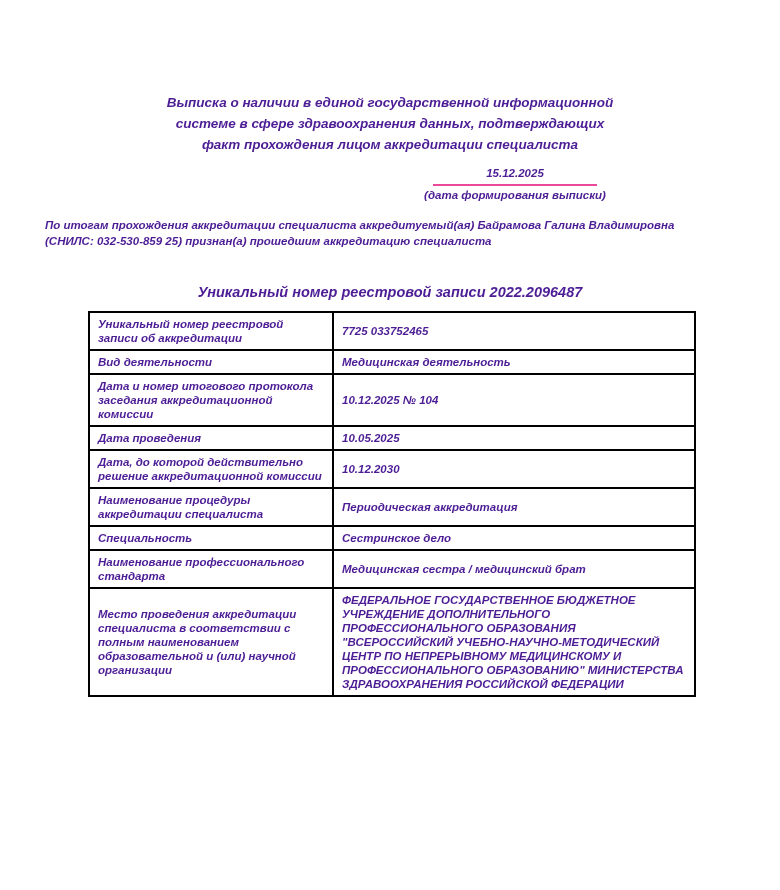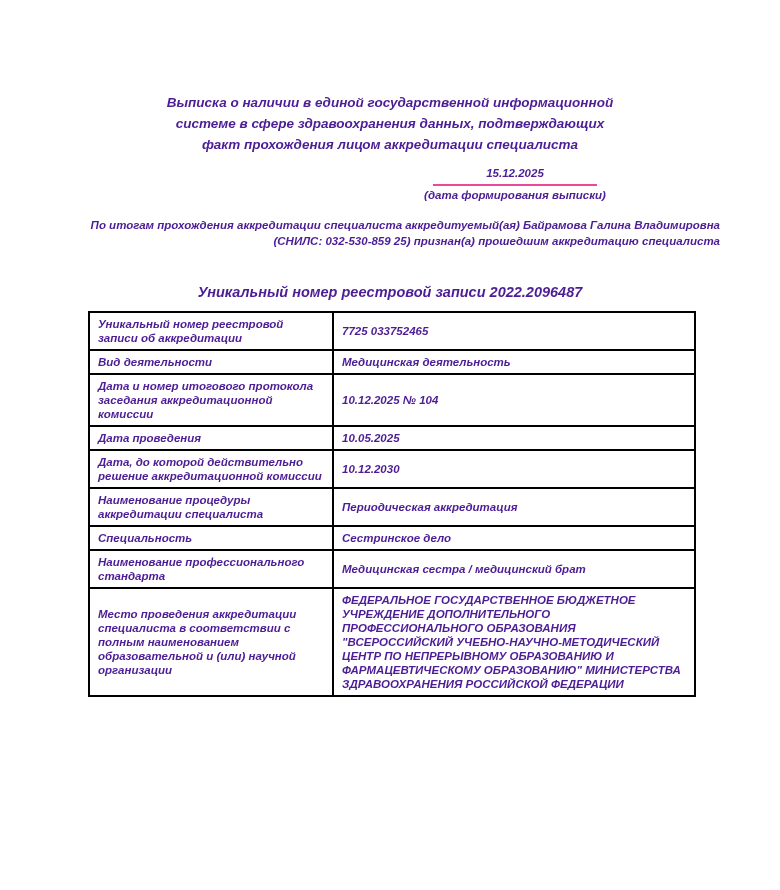--- a/index.html
+++ b/index.html
@@ -44,26 +44,26 @@
     padding-bottom: 4px;
     border-bottom: 2px solid #ec4899;
   }
   .date-caption {
     margin-top: 2px;
     white-space: nowrap;
   }
   .intro {
     position: absolute;
     top: 217px;
-    left: 60px;
+    left: 45px;
     width: 660px;
     margin: 0;
     font-size: 11.5px;
     line-height: 16px;
-    text-align: right;
+    text-align: left;
   }
   .section-heading {
     position: absolute;
     top: 266px;
     left: 0;
     width: 100%;
     text-align: center;
     font-size: 11.5px;
     text-decoration: underline;
   }
@@ -140,18 +140,18 @@
       <tr>
         <td class="lbl">Специальность</td>
         <td class="val">Сестринское дело</td>
       </tr>
       <tr>
         <td class="lbl">Наименование профессионального стандарта</td>
         <td class="val">Медицинская сестра / медицинский брат</td>
       </tr>
       <tr>
         <td class="lbl">Место проведения аккредитации специалиста в соответствии с полным наименованием образовательной и (или) научной организации</td>
-        <td class="val">ФЕДЕРАЛЬНОЕ ГОСУДАРСТВЕННОЕ БЮДЖЕТНОЕ УЧРЕЖДЕНИЕ ДОПОЛНИТЕЛЬНОГО ПРОФЕССИОНАЛЬНОГО ОБРАЗОВАНИЯ "ВСЕРОССИЙСКИЙ УЧЕБНО-НАУЧНО-МЕТОДИЧЕСКИЙ ЦЕНТР ПО НЕПРЕРЫВНОМУ ОБРАЗОВАНИЮ И ФАРМАЦЕВТИЧЕСКОМУ ОБРАЗОВАНИЮ" МИНИСТЕРСТВА ЗДРАВООХРАНЕНИЯ РОССИЙСКОЙ ФЕДЕРАЦИИ</td>
+        <td class="val">ФЕДЕРАЛЬНОЕ ГОСУДАРСТВЕННОЕ БЮДЖЕТНОЕ УЧРЕЖДЕНИЕ ДОПОЛНИТЕЛЬНОГО ПРОФЕССИОНАЛЬНОГО ОБРАЗОВАНИЯ "ВСЕРОССИЙСКИЙ УЧЕБНО-НАУЧНО-МЕТОДИЧЕСКИЙ ЦЕНТР ПО НЕПРЕРЫВНОМУ МЕДИЦИНСКОМУ И ПРОФЕССИОНАЛЬНОГО ОБРАЗОВАНИЮ" МИНИСТЕРСТВА ЗДРАВООХРАНЕНИЯ РОССИЙСКОЙ ФЕДЕРАЦИИ</td>
       </tr>
     </tbody>
   </table>
 
 </div>
 
 </body></html>

